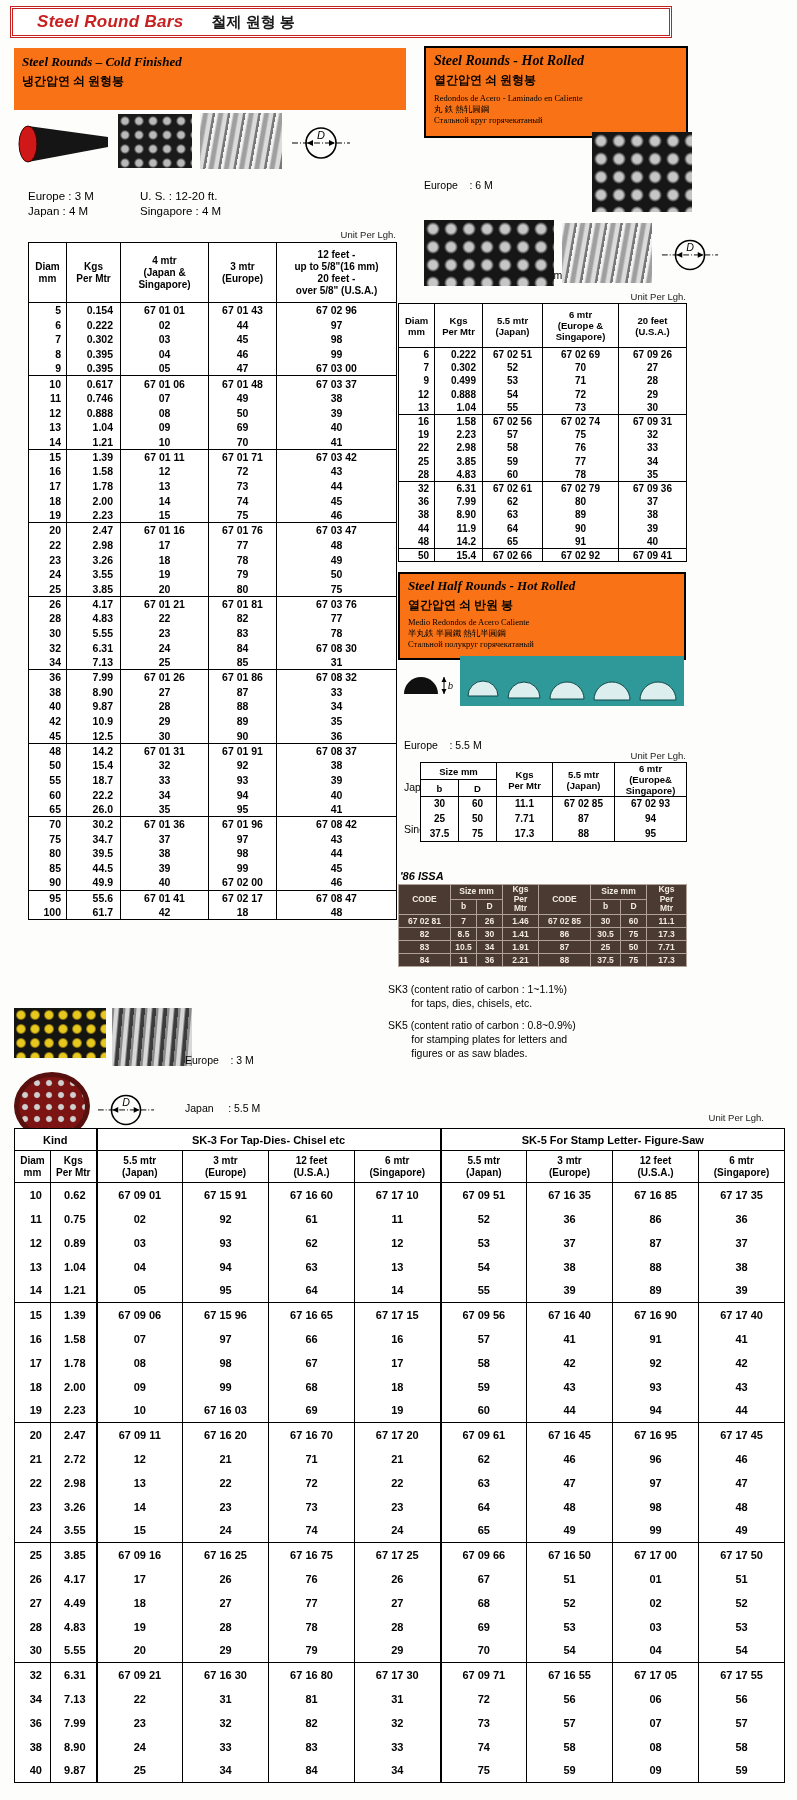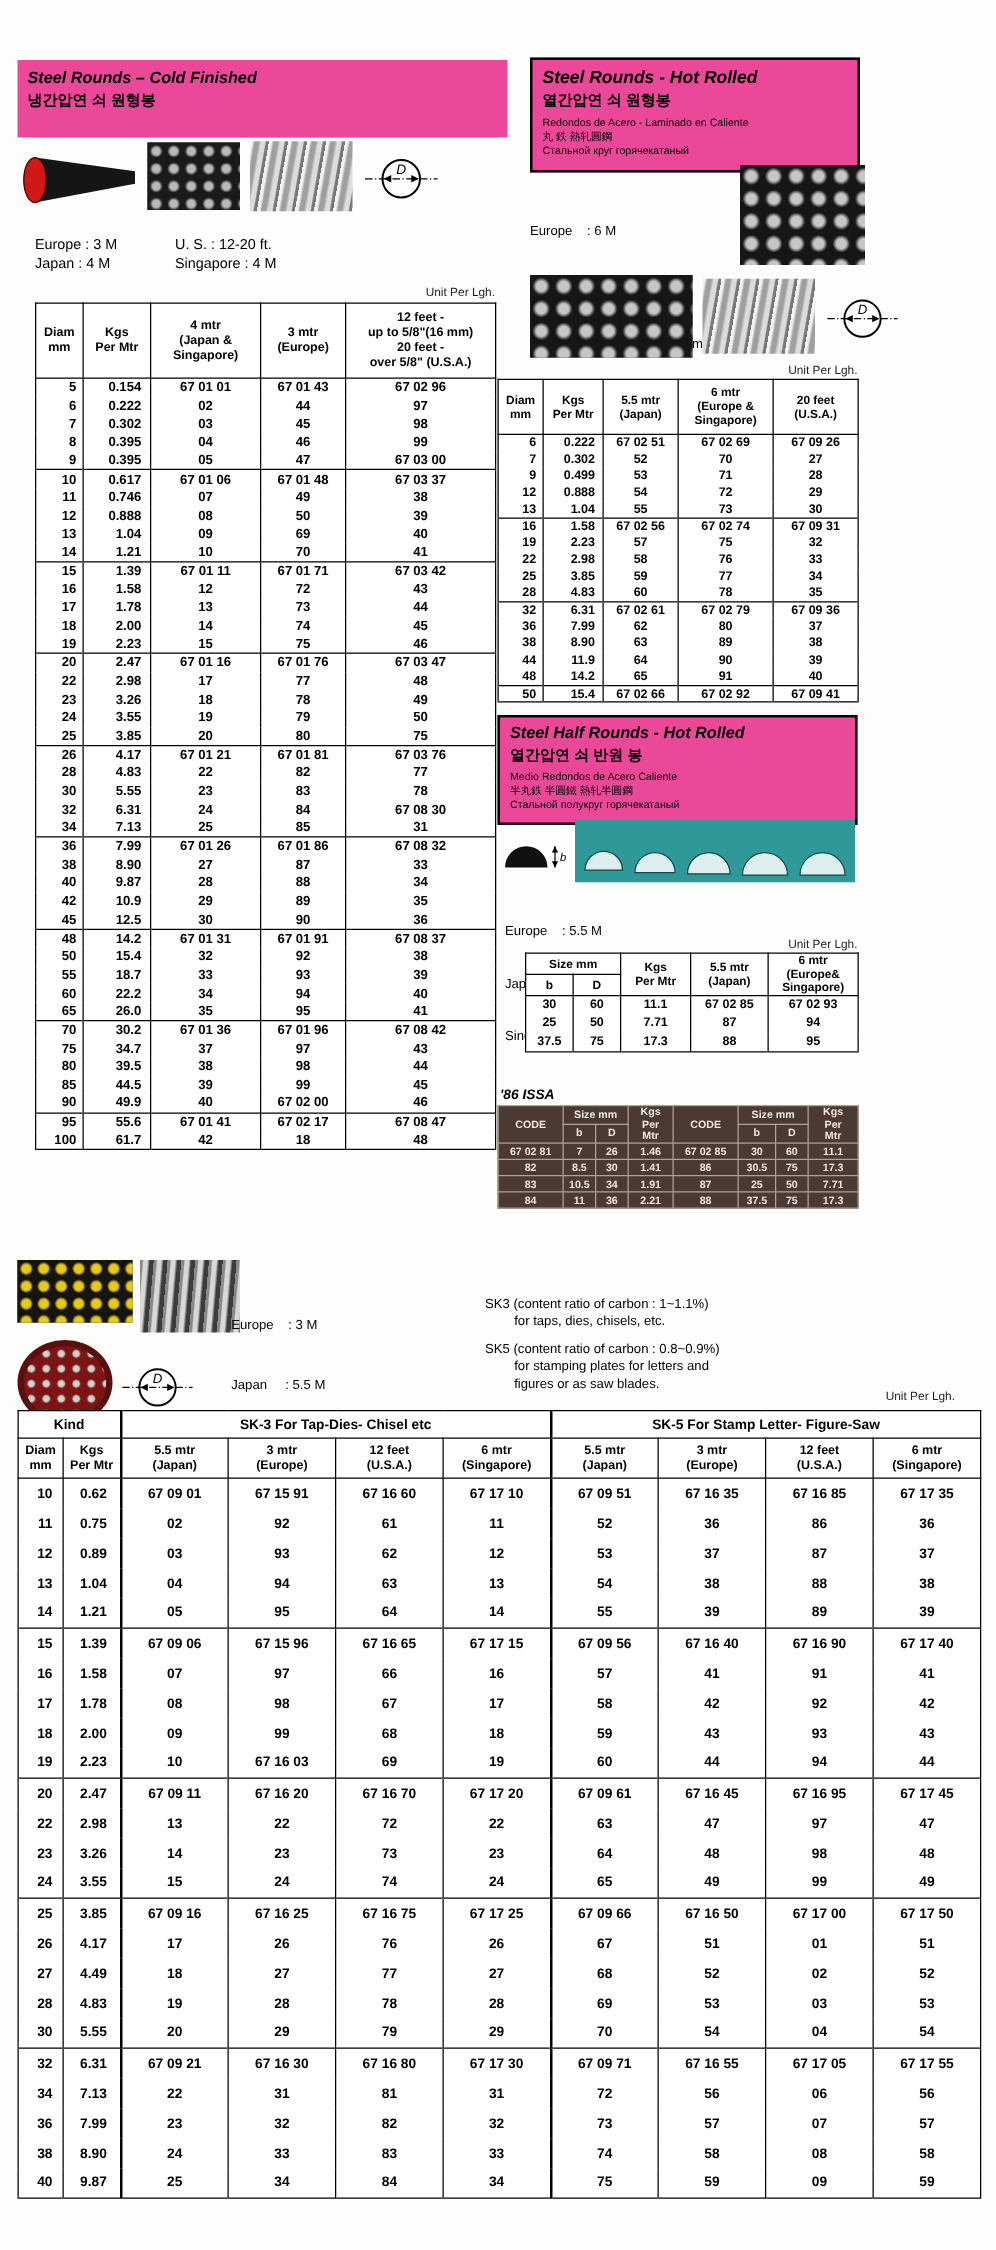--- a/index.html
+++ b/index.html
@@ -5,21 +5,21 @@
   * { margin:0; padding:0; box-sizing:border-box; }
   html,body { background:#fff; }
   .page { position:relative; width:797px; height:1800px; background:#fdfdfb; font-family:"Liberation Sans", sans-serif; color:#000; overflow:hidden; }
 
   
   .title-bar { position:absolute; left:10px; top:6px; width:662px; height:32px; border:3px double #c82020; display:flex; align-items:center; gap:28px; padding-left:24px; background:#fff; }
   .title-en { color:#c82020; font-size:17px; font-weight:bold; font-style:italic; letter-spacing:.3px; }
   .title-kr { color:#1a1a1a; font-size:15px; font-weight:bold; }
 
   
-  .cyan { background:#ec4899; }
+  .cyan { background:#f97316;font-family:Liberation Serif, serif; }
   .bt-en { font-size:13px; font-weight:bold; font-style:italic; }
   .bt-kr { font-size:12px; font-weight:bold; margin-top:3px; }
   .bsub { font-size:8.5px; line-height:11px; }
   .box-cold { position:absolute; left:14px; top:48px; width:392px; height:62px; display:flex; padding:6px 8px; }
   .box-cold .bl { width:52%; }
   .box-cold .br { width:48%; padding-top:2px; }
   .box-hot { position:absolute; left:424px; top:46px; width:264px; height:92px; border:2px solid #000; padding:5px 8px; }
   .box-hot .bt-en { font-size:14px; }
   .box-hot .bsub.first { margin-top:4px; }
   .box-half { position:absolute; left:398px; top:572px; width:288px; height:88px; border:2px solid #000; padding:4px 8px; }
@@ -40,21 +40,21 @@
   .imgrow-hot { position:absolute; left:424px; top:220px; display:flex; align-items:center; gap:8px; }
   .fig-half { position:absolute; left:398px; top:656px; display:flex; align-items:flex-end; gap:6px; }
   .photos-carbon { position:absolute; left:14px; top:1008px; width:180px; display:flex; flex-wrap:wrap; gap:6px; align-items:flex-start; }
 
   
   .len-cold { position:absolute; left:28px; top:190px; display:grid; grid-template-columns:112px 170px; row-gap:3px; font-size:11.5px; }
   .len-block { position:absolute; font-size:10.5px; line-height:15px; white-space:pre; }
   .len-hot { left:424px; top:148px; }
   .len-half { left:404px; top:710px; line-height:14px; }
   .len-carbon { left:185px; top:1020px; line-height:16px; }
-  .sk-notes { position:absolute; left:388px; top:1036px; width:310px; font-size:10.5px; line-height:14px; }
+  .sk-notes { position:absolute; left:388px; top:982px; width:310px; font-size:10.5px; line-height:14px; }
   .sk-notes div { white-space:pre-wrap; margin-bottom:8px; }
 
   
   .unit { position:absolute; font-size:9.5px; color:#222; text-align:right; width:150px; }
   .u1 { left:246px; top:229px; }
   .u2 { left:536px; top:291px; }
   .u3 { left:536px; top:750px; }
   .u4 { left:614px; top:1112px; }
 
   
@@ -94,20 +94,24 @@
   .tbl-carbon tbody td:nth-child(2) { text-align:right; padding-right:10px; }
   .tbl-carbon tbody td:nth-child(3), .tbl-carbon tbody td:nth-child(7),
   .tbl-carbon tr.sub th:nth-child(3), .tbl-carbon tr.sub th:nth-child(7),
   .tbl-carbon tr.kind th:nth-child(2), .tbl-carbon tr.kind th:nth-child(3) { border-left:2px solid #000; }
 </style>
 </head>
 <body>
 
 <div class="page">
 
+  <div class="title-bar">
+    <span class="title-en">Steel Round Bars</span>
+    <span class="title-kr">철제 원형 봉</span>
+  </div>
 
   <div class="box-cold cyan">
     <div class="bl">
       <div class="bt-en">Steel Rounds – Cold Finished</div>
       <div class="bt-kr">냉간압연 쇠 원형봉</div>
     </div>
   </div>
 
   <div class="box-hot cyan">
     <div class="bt-en">Steel Rounds - Hot Rolled</div>
@@ -986,20 +990,32 @@
           <td>67 09 11</td>
           <td>67 16 20</td>
           <td>67 16 70</td>
           <td>67 17 20</td>
           <td>67 09 61</td>
           <td>67 16 45</td>
           <td>67 16 95</td>
           <td>67 17 45</td>
         </tr>
         <tr>
+          <td>21</td>
+          <td>2.72</td>
+          <td>12</td>
+          <td>21</td>
+          <td>71</td>
+          <td>21</td>
+          <td>62</td>
+          <td>46</td>
+          <td>96</td>
+          <td>46</td>
+        </tr>
+        <tr>
           <td>22</td>
           <td>2.98</td>
           <td>13</td>
           <td>22</td>
           <td>72</td>
           <td>22</td>
           <td>63</td>
           <td>47</td>
           <td>97</td>
           <td>47</td>

